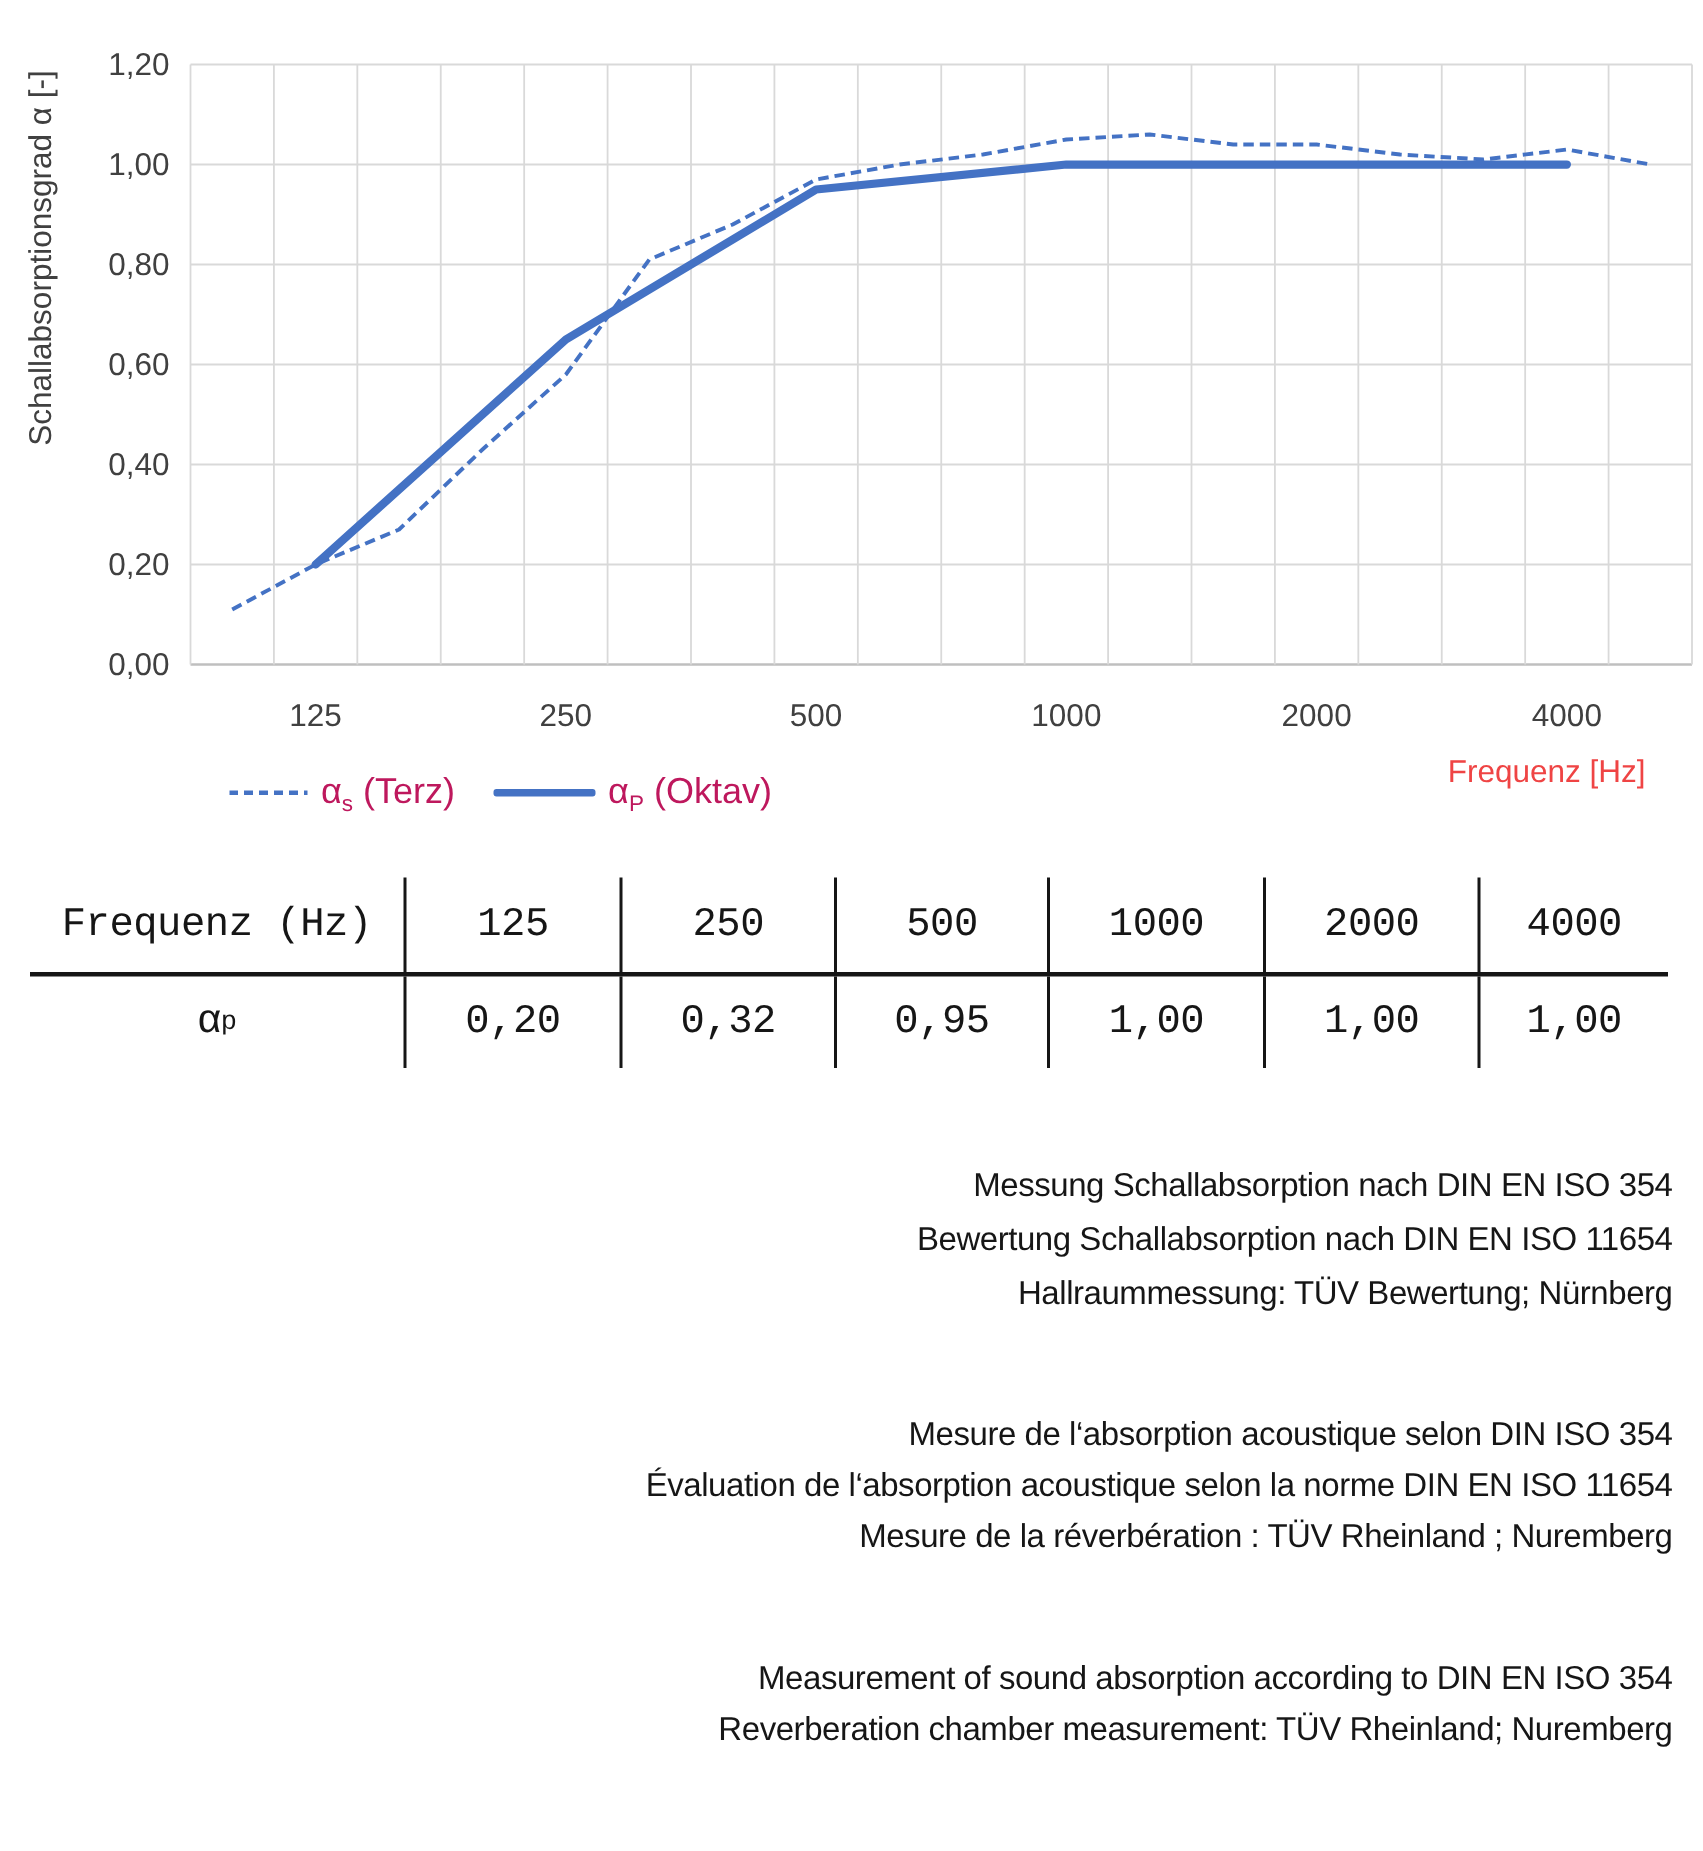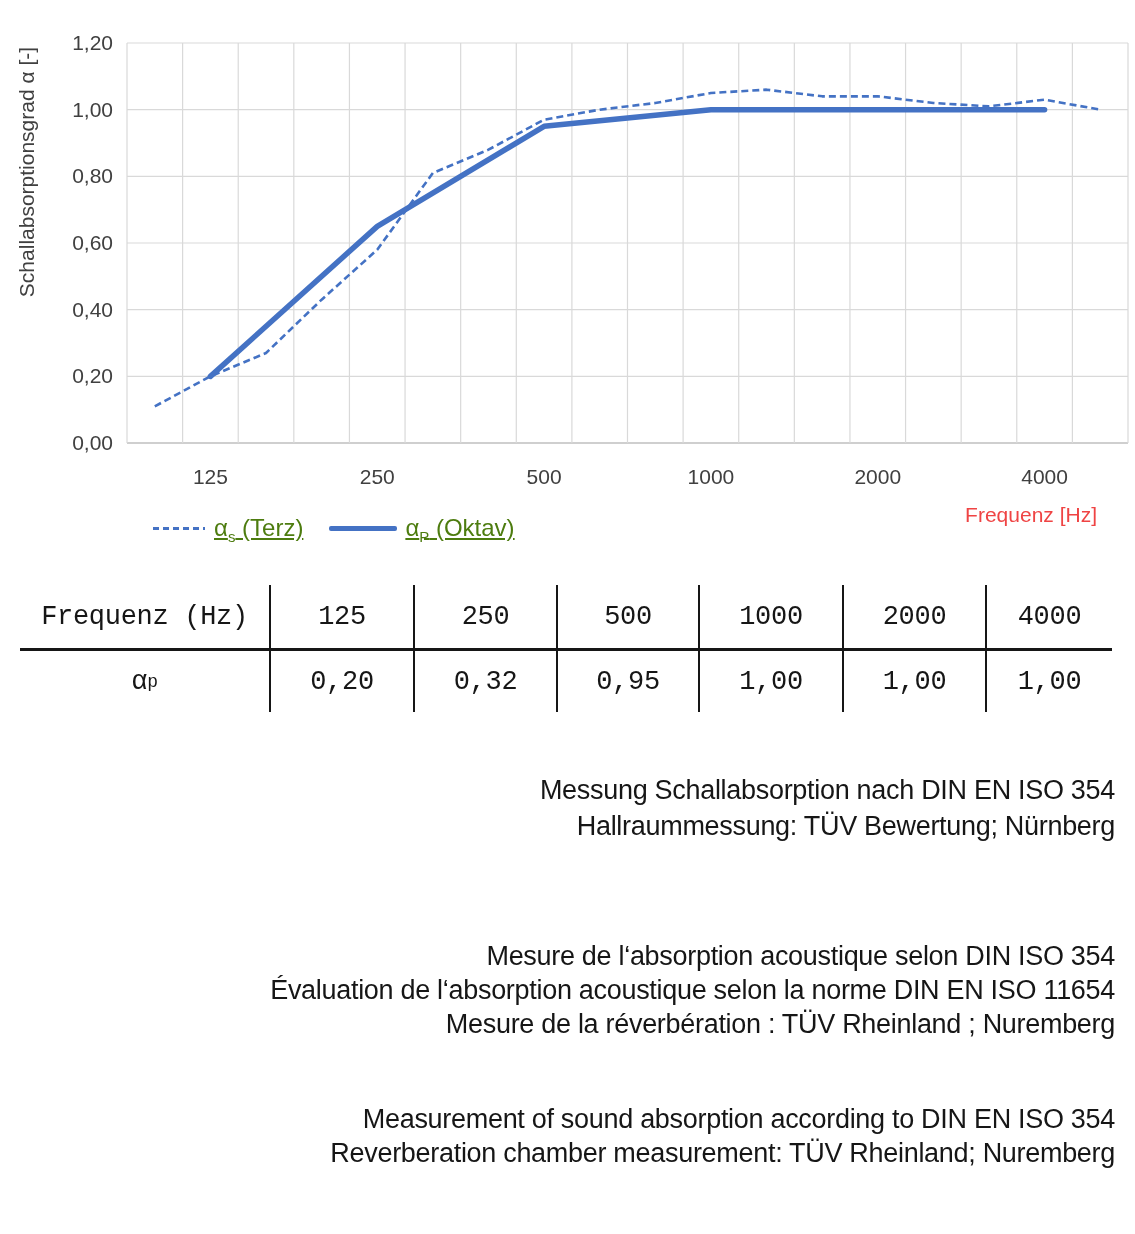--- a/index.html
+++ b/index.html
@@ -3,21 +3,21 @@
 <meta charset="utf-8">
 <style>
   html,body{margin:0;padding:0;background:#fff;}
   .page{position:relative;width:1135px;height:1234px;background:#fff;overflow:hidden;
         font-family:"Liberation Sans", sans-serif;color:#161616;}
   svg text{font-family:"Liberation Sans", sans-serif;}
 
   
   .legend{position:absolute;left:153px;top:514px;display:flex;align-items:center;gap:26px;}
   .legend-item{display:flex;align-items:center;}
-  .legend-text{font-size:24px;color:#4d7c0f;white-space:pre;text-decoration:underline;}
+  .legend-text{font-size:24px;color:#be185d;white-space:pre;}
   .legend-text sub{font-size:15px;line-height:0;}
   .sample-dashed{width:52px;height:3px;margin-right:9px;
      background:repeating-linear-gradient(90deg,#4472C4 0 6px,transparent 6px 10px);}
   .sample-solid{width:68px;height:5px;margin-right:8px;background:#4472C4;border-radius:2px;}
   .x-axis-label{position:absolute;right:38px;top:503px;font-size:21px;color:#ef4444;}
 
   
   .dtable{position:absolute;left:20px;top:585px;width:1092px;letter-spacing:-0.3px;font-family:Liberation Mono, monospace;}
   .trow{display:flex;align-items:stretch;}
   .trow.thead{border-bottom:3px solid #161616;}
@@ -28,21 +28,21 @@
   .tcell:nth-child(2){width:144px;}
   .tcell:nth-child(3){width:143px;}
   .tcell:nth-child(4){width:142px;}
   .tcell:nth-child(5){width:144px;}
   .tcell:nth-child(6){width:143px;}
   .tcell:nth-child(7){width:127px;}
   .trow:not(.thead) .tcell{height:61px;}
   .tcell sub{font-size:18px;line-height:0;}
 
   
-  .note{position:absolute;right:20px;left:20px;text-align:right;font-size:27px;
+  .note{position:absolute;right:20px;left:20px;text-align:right;font-size:22px;
         letter-spacing:-0.3px;color:#161616;}
   .note-line{line-height:36px;}
   .note.fr .note-line,.note.en .note-line{line-height:34px;}
 </style>
 </head>
 <body>
 
 <div class="page">
 
   
@@ -125,20 +125,21 @@
       <div class="tcell">0,95</div>
       <div class="tcell">1,00</div>
       <div class="tcell">1,00</div>
       <div class="tcell">1,00</div>
     </div>
   </div>
 
   
   <div class="note de" style="top:772px">
     <div class="note-line">Messung Schallabsorption nach DIN EN ISO 354</div>
+    <div class="note-line">Bewertung Schallabsorption nach DIN EN ISO 11654</div>
     <div class="note-line">Hallraummessung: TÜV Bewertung; Nürnberg</div>
   </div>
 
   <div class="note fr" style="top:939px">
     <div class="note-line">Mesure de l‘absorption acoustique selon DIN ISO 354</div>
     <div class="note-line">Évaluation de l‘absorption acoustique selon la norme DIN EN ISO 11654</div>
     <div class="note-line">Mesure de la réverbération : TÜV Rheinland ; Nuremberg</div>
   </div>
 
   <div class="note en" style="top:1102px">

